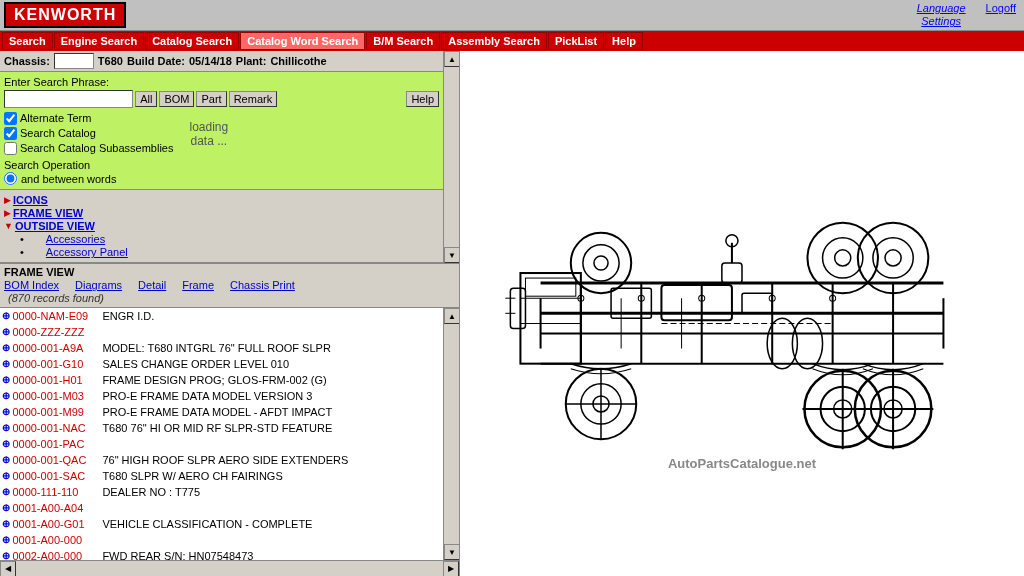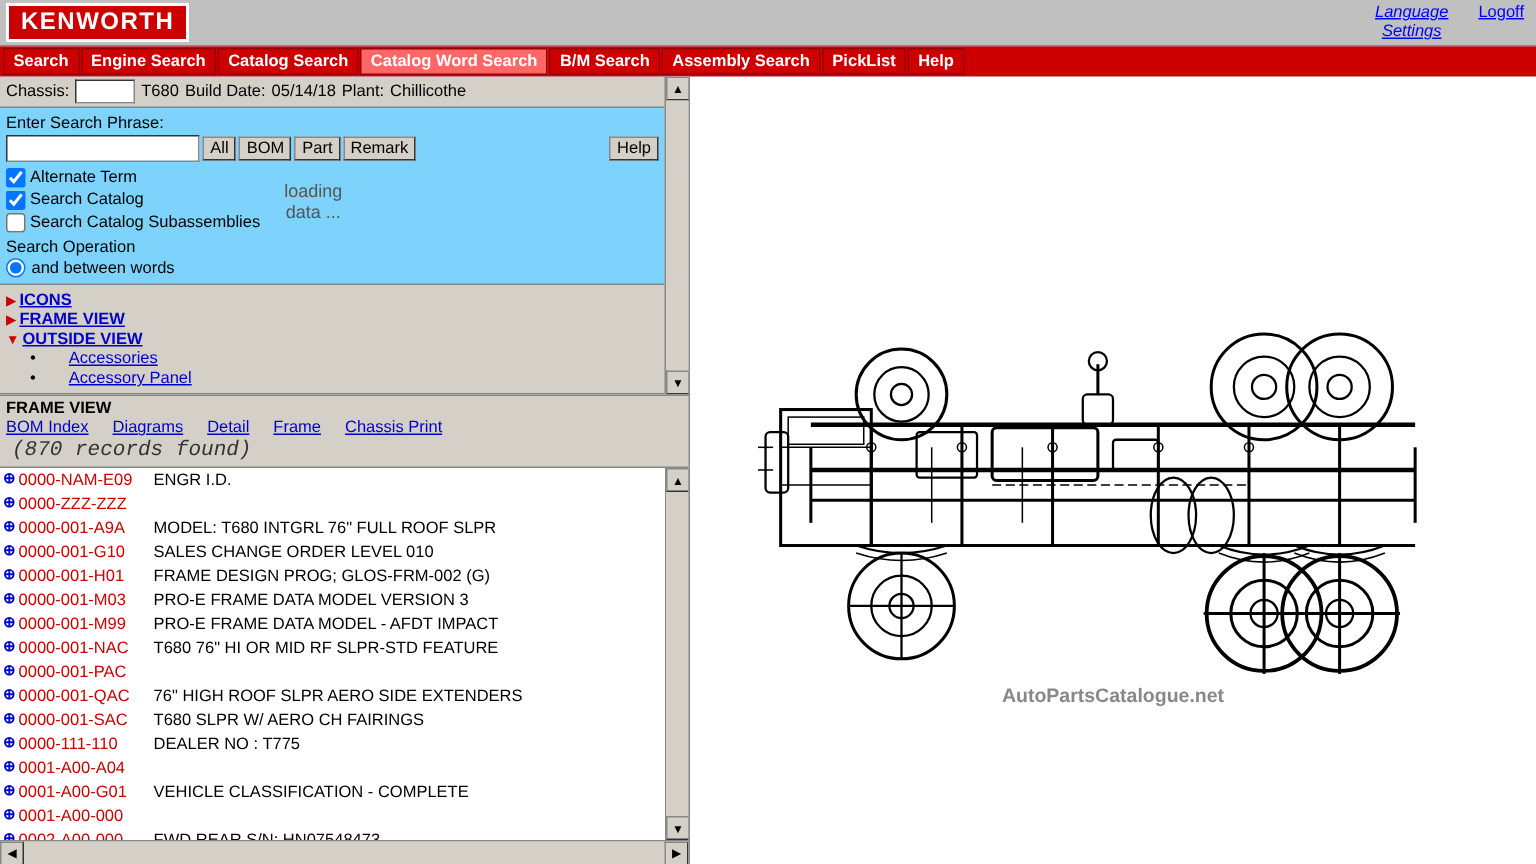--- a/index.html
+++ b/index.html
@@ -2,42 +2,42 @@
 <html><head>
   <meta charset="utf-8">
   <style>
     * { margin: 0; padding: 0; box-sizing: border-box; }
     body { font-family: Arial, sans-serif; font-size: 11px; background: #c0c0c0; width: 1024px; height: 576px; overflow: hidden; }
 
     #app { width: 1024px; height: 576px; display: flex; flex-direction: column; background: #c0c0c0; }
 
     
     #top-bar { background: #c0c0c0; display: flex; align-items: center; justify-content: space-between; padding: 2px 4px; border-bottom: 1px solid #888; }
-    #logo { background: #cc0000; color: white; font-weight: bold; font-size: 16px; padding: 2px 8px; letter-spacing: 1px; border: 2px solid #ffffff; }
+    #logo { background: #cc0000; color: white; font-weight: bold; font-size: 16px; padding: 2px 8px; letter-spacing: 1px; border: 2px solid #000000; }
     #language-settings { color: blue; text-decoration: underline; cursor: pointer; font-size: 11px; text-align: center; font-style: italic; }
     #logoff-btn { color: blue; text-decoration: underline; cursor: pointer; font-size: 11px; }
 
     
     #nav-bar { background: #cc0000; display: flex; gap: 1px; padding: 1px 2px; }
     .nav-item { background: #cc0000; color: white; font-size: 11px; font-weight: bold; padding: 2px 6px; cursor: pointer; white-space: nowrap; border: 1px solid #990000; }
     .nav-item.active { background: #ff6666; }
 
     
     #main { display: flex; flex: 1; overflow: hidden; }
 
     
     #left-panel { width: 460px; display: flex; flex-direction: column; background: #c0c0c0; border-right: 1px solid #888; }
 
     
     #chassis-bar { background: #d4d0c8; padding: 2px 4px; font-size: 11px; border-bottom: 1px solid #888; display: flex; align-items: center; gap: 4px; }
-    #chassis-bar span { font-weight: normal; }
+    #chassis-bar span { font-weight: bold; }
     #chassis-input { width: 40px; border: 1px inset #888; font-size: 11px; padding: 1px; }
 
     
-    #search-area { background: #7dd3fc; padding: 4px; border-bottom: 1px solid #888; }
+    #search-area { background: #bef264; padding: 4px; border-bottom: 1px solid #888; }
     #search-label { font-size: 11px; margin-bottom: 2px; }
     #search-row { display: flex; align-items: center; gap: 2px; margin-bottom: 4px; }
     #search-input { flex: 1; border: 1px inset #888; font-size: 11px; padding: 1px; height: 18px; }
     .search-btn { background: #d4d0c8; border: 1px outset #888; font-size: 11px; padding: 1px 4px; cursor: pointer; }
     #checkboxes { display: flex; flex-direction: column; gap: 2px; }
     .checkbox-row { display: flex; gap: 3px; font-size: 11px; }
     #loading-area { display: flex; align-items: center; justify-content: center; font-size: 12px; color: #333; padding: 4px; }
     #search-operation { margin-top: 4px; font-size: 11px; }
 
     
@@ -47,21 +47,21 @@
     .tree-triangle { color: #cc0000; margin-right: 2px; font-size: 9px; }
     .tree-bullet { margin-right: 2px; }
 
     
     #frame-view-section { flex: 1; overflow: hidden; display: flex; flex-direction: column; }
     #frame-view-header { background: #d4d0c8; padding: 2px 4px; border-bottom: 1px solid #888; }
     #frame-view-title { font-weight: bold; font-size: 11px; }
     #frame-view-nav { display: flex; gap: 8px; font-size: 11px; margin-top: 1px; }
     #frame-view-nav a { color: #0000cc; text-decoration: underline; cursor: pointer; }
     #frame-view-nav span { color: #333; }
-    #records-count { font-size: 14px; color: #333; padding: 1px 4px; font-style: italic; font-family: Liberation Mono, monospace; }
+    #records-count { font-size: 11px; color: #333; padding: 1px 4px; font-style: italic; }
 
     
     #table-area { flex: 1; overflow-y: auto; background: white; }
     .table-row { display: flex; align-items: center; padding: 0 2px; line-height: 16px; font-size: 11px; }
     .expand-icon { color: #0000cc; margin-right: 2px; cursor: pointer; font-size: 10px; font-weight: bold; }
     .part-number { color: #cc0000; min-width: 90px; font-size: 11px; cursor: pointer; }
     .part-desc { color: #000; font-size: 11px; }
 
     
     #right-panel { flex: 1; background: white; position: relative; overflow: hidden; display: flex; align-items: center; justify-content: center; }

